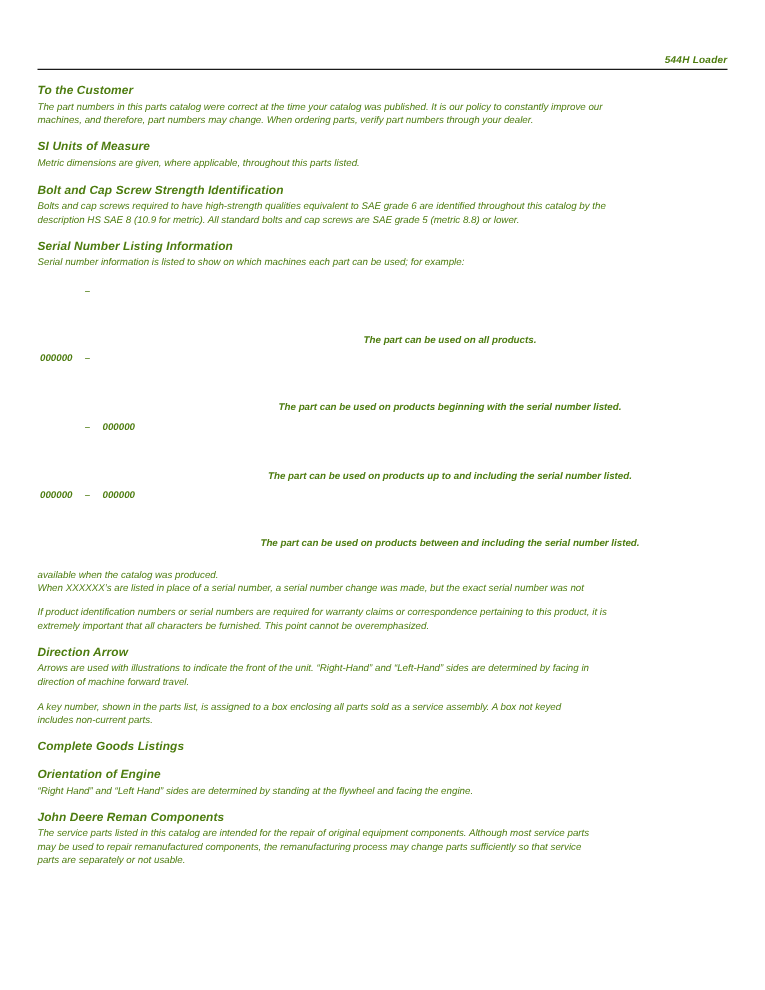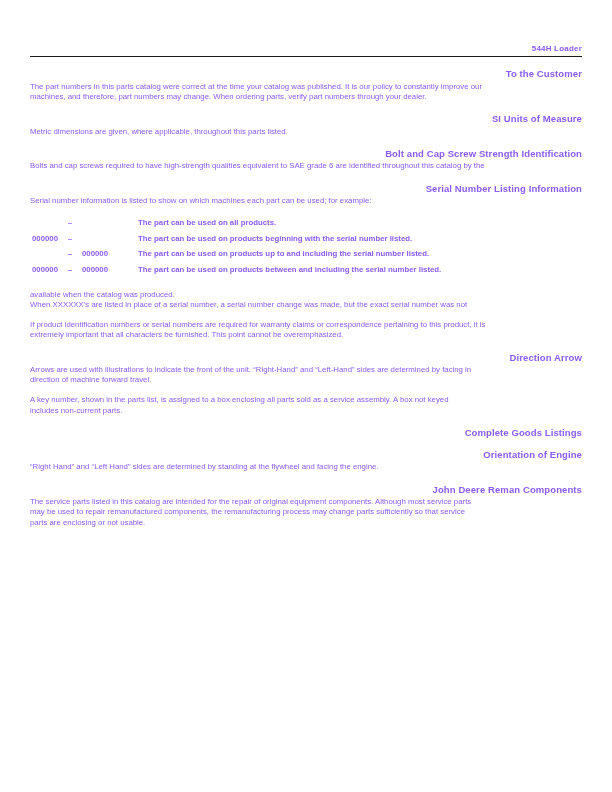--- a/index.html
+++ b/index.html
@@ -5,23 +5,24 @@
   html, body {
     margin: 0;
     padding: 0;
     background: #ffffff;
   }
   .page {
     position: relative;
     width: 612px;
     height: 692px;
     background: #ffffff;
-    color: #8b5cf6;
+    color: #4d7c0f;
     font-family: "Liberation Sans", "DejaVu Sans", sans-serif;
     overflow: hidden;
+    font-style: italic;
   }
   .page-header {
     margin: 0 30px;
     padding-top: 37px;
     border-bottom: 1.2px solid #1a1a1a;
     text-align: right;
   }
   .header-title {
     display: inline-block;
     font-weight: bold;
@@ -30,21 +31,21 @@
     padding-bottom: 3px;
     letter-spacing: 0.2px;
   }
   main.doc-body {
     margin: 0 30px;
   }
   .section-heading {
     font-size: 9.5px;
     line-height: 10px;
     font-weight: bold;
-    text-align: right;
+    text-align: left;
     margin: 12px 0 2.5px 0;
     letter-spacing: 0.1px;
   }
   .para {
     margin: 0 0 9.5px 0;
     font-size: 7.8px;
     line-height: 10.3px;
     font-weight: normal;
   }
   .line {
@@ -60,21 +61,21 @@
     column-gap: 5px;
     font-size: 7.8px;
     line-height: 8px;
     font-weight: bold;
     margin-bottom: 7.5px;
   }
   .serial-row:last-child { margin-bottom: 0; }
   .c-from { text-align: right; }
   .c-dash { text-align: center; }
   .c-to   { text-align: left; }
-  .c-desc { text-align: left; padding-left: 21px; white-space: nowrap; }
+  .c-desc { text-align: center; padding-left: 21px; white-space: nowrap; margin-top: 39px; }
   .page-footer {
     position: absolute;
     top: 760px;
     left: 30px;
     right: 30px;
     border-top: 1.2px solid #1a1a1a;
     padding-top: 2.5px;
     display: flex;
     justify-content: space-between;
     align-items: baseline;
@@ -99,20 +100,21 @@
         <span class="line">The part numbers in this parts catalog were correct at the time your catalog was published. It is our policy to constantly improve our</span>
         <span class="line">machines, and therefore, part numbers may change. When ordering parts, verify part numbers through your dealer.</span>
       </p>
       <h2 class="section-heading">SI Units of Measure</h2>
       <p class="para">
         <span class="line">Metric dimensions are given, where applicable, throughout this parts listed.</span>
       </p>
       <h2 class="section-heading">Bolt and Cap Screw Strength Identification</h2>
       <p class="para">
         <span class="line">Bolts and cap screws required to have high-strength qualities equivalent to SAE grade 6 are identified throughout this catalog by the</span>
+        <span class="line">description HS SAE 8 (10.9 for metric). All standard bolts and cap screws are SAE grade 5 (metric 8.8) or lower.</span>
       </p>
       <h2 class="section-heading">Serial Number Listing Information</h2>
       <p class="para">
         <span class="line">Serial number information is listed to show on which machines each part can be used; for example:</span>
       </p>
       <div class="serial-table">
         <div class="serial-row">
           <span class="c-from"></span>
           <span class="c-dash">–</span>
           <span class="c-to"></span>
@@ -156,21 +158,21 @@
       </p>
       <h2 class="section-heading">Complete Goods Listings</h2>
       <h2 class="section-heading">Orientation of Engine</h2>
       <p class="para">
         <span class="line">“Right Hand” and “Left Hand” sides are determined by standing at the flywheel and facing the engine.</span>
       </p>
       <h2 class="section-heading">John Deere Reman Components</h2>
       <p class="para">
         <span class="line">The service parts listed in this catalog are intended for the repair of original equipment components. Although most service parts</span>
         <span class="line">may be used to repair remanufactured components, the remanufacturing process may change parts sufficiently so that service</span>
-        <span class="line">parts are enclosing or not usable.</span>
+        <span class="line">parts are separately or not usable.</span>
       </p>
     </main>
 
   <footer class="page-footer">
     <span class="footer-page-number">4</span>
     <div class="footer-pub">
       <span>544H Loader</span>
       <span>PC2610</span>
       <span>(D.1)</span>
     </div>

